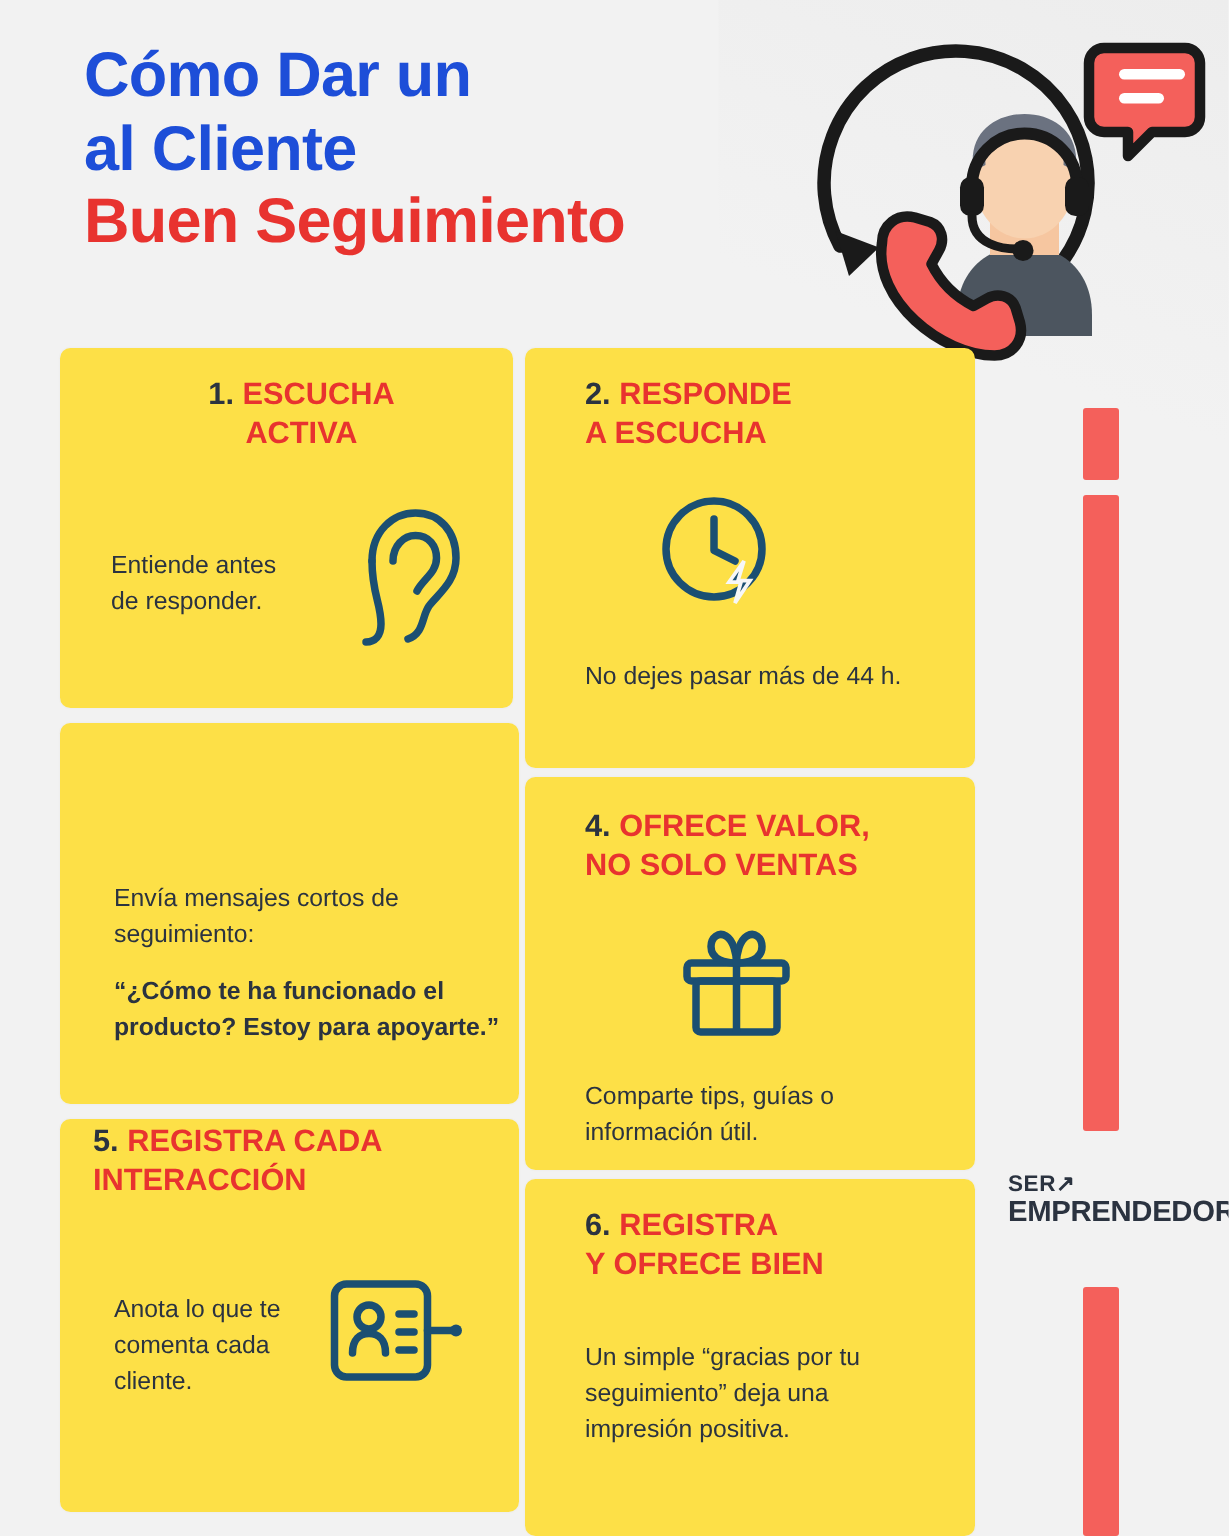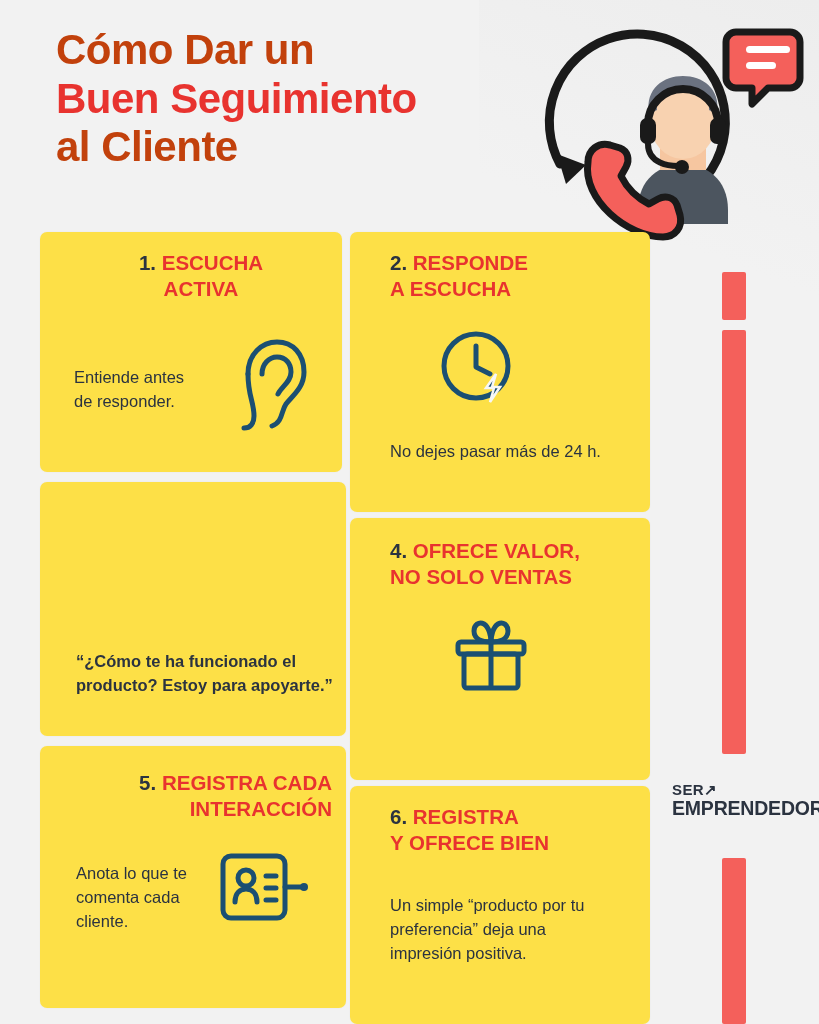--- a/index.html
+++ b/index.html
@@ -35,21 +35,21 @@
     position: absolute;
     left: 56px;
     top: 26px;
     width: 470px;
   }
   .title-line {
     font-size: 42px;
     font-weight: bold;
     line-height: 1.16;
     letter-spacing: -0.5px;
-    color: #c2410c;
+    color: #1d4ed8;
     white-space: nowrap;
   }
   .title-line.red { color: #e8332f; }
 
   
   .hero {
     position: absolute;
     left: 520px;
     top: 14px;
     width: 285px;
@@ -96,21 +96,21 @@
   #card3 .quote { position: absolute; left: 36px; top: 152px; width: 264px; font-weight: bold; }
 
   
   #card4 { left: 350px; top: 518px; width: 300px; height: 262px; }
   #card4 .card-head { position: absolute; left: 40px; top: 20px; width: 240px; }
   #card4 .gift { position: absolute; left: 98px; top: 96px; }
   #card4 .card-body { position: absolute; left: 40px; top: 186px; width: 250px; }
 
   
   #card5 { left: 40px; top: 746px; width: 306px; height: 262px; }
-  #card5 .card-head { position: absolute; left: 22px; top: 24px; width: 270px; text-align: right; }
+  #card5 .card-head { position: absolute; left: 22px; top: 2px; width: 270px; text-align: left; }
   #card5 .card-body { position: absolute; left: 36px; top: 100px; width: 120px; }
   #card5 .contact-icon { position: absolute; left: 178px; top: 104px; }
 
   
   #card6 { left: 350px; top: 786px; width: 300px; height: 238px; }
   #card6 .card-head { position: absolute; left: 40px; top: 18px; width: 240px; }
   #card6 .card-body { position: absolute; left: 40px; top: 92px; width: 230px; }
 
   
   .rail {
@@ -138,22 +138,22 @@
   .brand .arrow { font-size: 15px; }
 </style>
 </head>
 <body>
 
 <div class="page">
   <div class="bg-shade"></div>
 
   <div class="title-block">
     <div class="title-line">Cómo Dar un</div>
+    <div class="title-line">al Cliente</div>
     <div class="title-line red">Buen Seguimiento</div>
-    <div class="title-line">al Cliente</div>
   </div>
 
   <div class="hero">
     <svg width="285" height="230" viewBox="0 0 285 230" fill="none" xmlns="http://www.w3.org/2000/svg">
 
       <path d="M40 150 A88 88 0 1 1 120 196" stroke="#1a1a1a" stroke-width="9" stroke-linecap="round" fill="none"></path>
       <path d="M46 170 L37 140 L66 151 Z" fill="#1a1a1a"></path>
 
       <path d="M118 196 C118 165 140 150 163 150 C186 150 208 165 208 196 L208 210 L118 210 Z" fill="#4c555f"></path>
       <path d="M140 128 h46 v28 h-46 z" fill="#f6c6a0"></path>
@@ -197,42 +197,44 @@
       <span>RESPONDE</span><br>
       <span>A ESCUCHA</span>
     </div>
     <div class="clock">
       <svg width="80" height="80" viewBox="0 0 80 80" fill="none" xmlns="http://www.w3.org/2000/svg">
         <circle cx="38" cy="38" r="32" stroke="#1b4f72" stroke-width="5" fill="none"></circle>
         <path d="M38 18 V39 L52 46" stroke="#1b4f72" stroke-width="5" stroke-linecap="round" stroke-linejoin="round" fill="none"></path>
         <path d="M58 46 l-10 14 h8 l-4 14 10 -15 h-8 z" fill="#1b4f72" stroke="#f7f7f7" stroke-width="2.5"></path>
       </svg>
     </div>
-    <div class="card-body">No dejes pasar más de 24 h.</div>
+    <div class="card-body">No dejes pasar más de 44 h.</div>
   </div>
 
   <div class="card" id="card3">
+    <div class="card-body">Envía mensajes cortos de seguimiento:</div>
     <div class="card-body quote">“¿Cómo te ha funcionado el producto? Estoy para apoyarte.”</div>
   </div>
 
   <div class="card" id="card4">
     <div class="card-head">
       <span class="num">4.</span>
       <span>OFRECE VALOR,</span><br>
       <span>NO SOLO VENTAS</span>
     </div>
     <div class="gift">
       <svg width="86" height="80" viewBox="0 0 86 80" fill="none" xmlns="http://www.w3.org/2000/svg">
         <rect x="10" y="28" width="66" height="12" rx="3" stroke="#1b4f72" stroke-width="5" fill="none"></rect>
         <rect x="16" y="40" width="54" height="34" rx="3" stroke="#1b4f72" stroke-width="5" fill="none"></rect>
         <path d="M43 28 V74" stroke="#1b4f72" stroke-width="5"></path>
         <path d="M43 28 C36 28 26 26 26 17 C26 11 31 7 36 10 C41 13 43 22 43 28 Z" stroke="#1b4f72" stroke-width="5" fill="none" stroke-linejoin="round"></path>
         <path d="M43 28 C50 28 60 26 60 17 C60 11 55 7 50 10 C45 13 43 22 43 28 Z" stroke="#1b4f72" stroke-width="5" fill="none" stroke-linejoin="round"></path>
       </svg>
     </div>
+    <div class="card-body">Comparte tips, guías o información útil.</div>
   </div>
 
   <div class="card" id="card5">
     <div class="card-head">
       <span class="num">5.</span>
       <span>REGISTRA CADA</span><br>
       <span>INTERACCIÓN</span>
     </div>
     <div class="card-body">Anota lo que te comenta cada cliente.</div>
     <div class="contact-icon">
@@ -246,21 +248,21 @@
       </svg>
     </div>
   </div>
 
   <div class="card" id="card6">
     <div class="card-head">
       <span class="num">6.</span>
       <span>REGISTRA</span><br>
       <span>Y OFRECE BIEN</span>
     </div>
-    <div class="card-body">Un simple “producto por tu preferencia” deja una impresión positiva.</div>
+    <div class="card-body">Un simple “gracias por tu seguimiento” deja una impresión positiva.</div>
   </div>
 
   <div class="rail" id="rail1"></div>
   <div class="rail" id="rail2"></div>
   <div class="rail" id="rail3"></div>
 
   <div class="brand">
     <div class="l1">
       <span>SER</span><span class="arrow">↗</span>
     </div>

